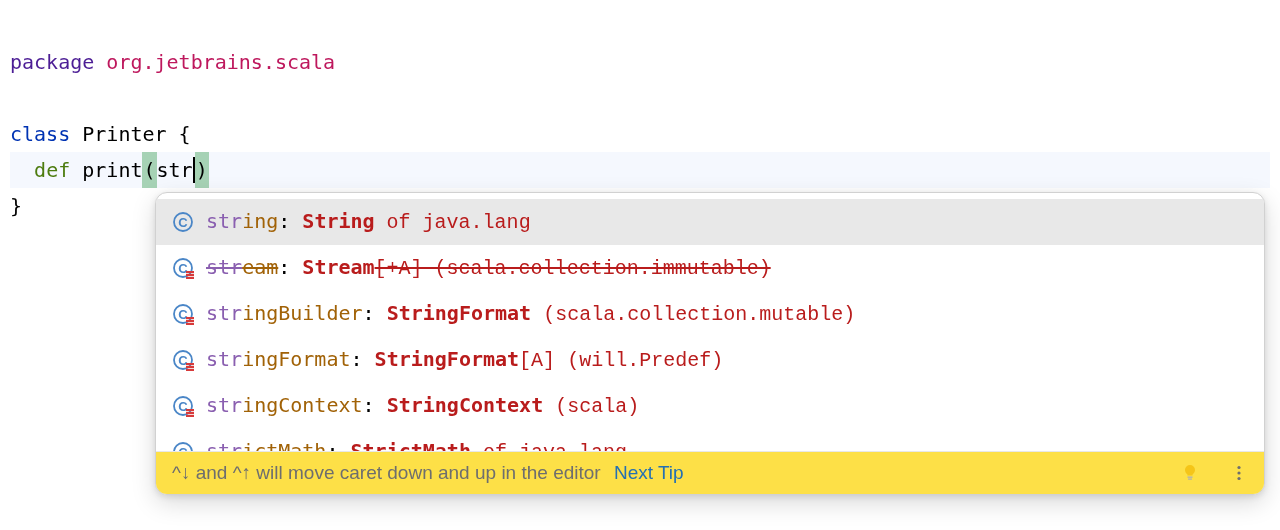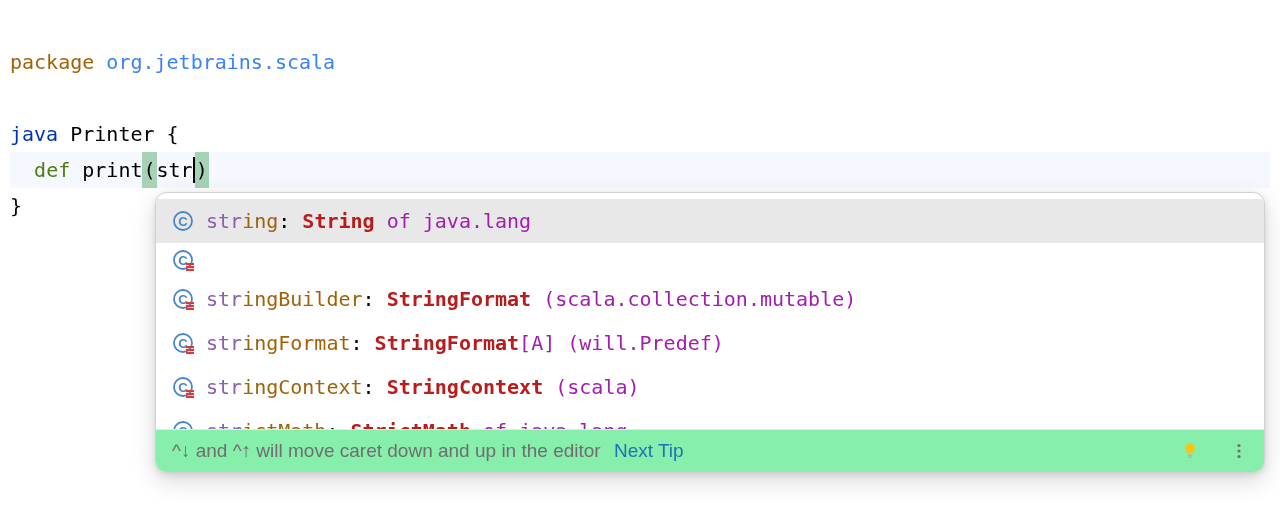--- a/index.html
+++ b/index.html
@@ -10,24 +10,24 @@
       position: relative;
       width: 1280px;
       height: 530px;
       overflow: hidden;
     }
     .editor {
       padding: 8px 10px;
       line-height: 1.8;
       white-space: pre;
     }
-    .kw-package { color: #a16207; }
+    .kw-package { color: #4c1d95; }
     .kw-class { color: #0033b3; }
     .kw-def { color: #4d7c0f; }
-    .pkg-name { color: #3b82f6; }
+    .pkg-name { color: #be185d; }
     .class-name { color: #000000; text-align: center; }
     .method-name { color: #000000; margin-top: 26px; }
     .plain { color: #000000; }
     .current-line {
       background: #f5f8fe;
       display: inline-block;
       width: 100%;
     }
     .bracket-match {
       background: #a6d2b5;
@@ -86,44 +86,44 @@
     }
     .item-text {
       flex: 1;
       white-space: nowrap;
     }
     .match { color: #8a5fb0; font-weight: 500; }
     .name { color: #a16207; margin-top: 28px; }
     .deprecated .match, .deprecated .name, .deprecated .hint { text-decoration: line-through; }
     .colon { color: #000000; }
     .type { color: #b91c1c; font-weight: bold; }
-    .hint { color: #a21caf; }
+    .hint { color: #b91c1c; font-family: Liberation Mono, monospace; }
     .popup-footer {
       border-top: 1px solid #e8e8e8;
-      background: #86efac;
+      background: #fde047;
       padding: 10px 16px;
       display: flex;
       align-items: center;
       font-size: 19px;
       font-family: -apple-system, 'Segoe UI', sans-serif;
       color: #6e6e6e;
       gap: 16px;
     }
     .footer-text { flex: 1; }
     .next-tip { color: #2470b3; margin-left: 8px; cursor: pointer; }
     .bulb-icon { width: 20px; height: 20px; margin-right: 14px; }
     .dots-icon { width: 18px; height: 18px; color: #6e6e6e; cursor: pointer; }
   </style>
 </head>
 <body>
 
 <div class="editor">
 <span><span class="kw-package">package</span> <span class="pkg-name">org.jetbrains.scala</span></span>
 
-<span><span class="kw-class">java</span> <span class="class-name">Printer</span> <span class="plain">{</span></span>
+<span><span class="kw-class">class</span> <span class="class-name">Printer</span> <span class="plain">{</span></span>
 <span class="current-line">  <span class="kw-def">def</span> <span class="method-name">print</span><span class="bracket-match">(</span><span class="plain">str</span><span class="caret"></span><span class="bracket-match-close">)</span></span>
 <span class="plain">}</span>
 </div>
 
 <div class="popup">
   <div class="popup-list">
     <div class="popup-item selected">
       <svg class="icon" viewBox="0 0 22 22">
           <circle cx="11" cy="11" r="9" fill="none" stroke="#4a86c7" stroke-width="1.8"></circle>
           <text x="11" y="15.5" text-anchor="middle" font-size="13" font-family="sans-serif" fill="#4a86c7" font-weight="600">C</text>
@@ -133,20 +133,21 @@
     <div class="popup-item deprecated">
       <svg class="icon" viewBox="0 0 22 22">
           <circle cx="11" cy="11" r="9" fill="none" stroke="#4a86c7" stroke-width="1.8"></circle>
           <text x="11" y="15.5" text-anchor="middle" font-size="13" font-family="sans-serif" fill="#4a86c7" font-weight="600">C</text>
           <g transform="translate(14,14)">
             <rect x="0" y="0" width="8" height="2.2" fill="#d73a3a"></rect>
             <rect x="0" y="3" width="8" height="2.2" fill="#d73a3a"></rect>
             <rect x="0" y="6" width="8" height="2.2" fill="#d73a3a"></rect>
           </g>
         </svg>
+      <span class="item-text"><span class="match">str</span><span class="name">eam</span><span class="colon">: </span><span class="type">Stream</span><span class="hint">[+A] (scala.collection.immutable)</span></span>
     </div>
     <div class="popup-item">
       <svg class="icon" viewBox="0 0 22 22">
           <circle cx="11" cy="11" r="9" fill="none" stroke="#4a86c7" stroke-width="1.8"></circle>
           <text x="11" y="15.5" text-anchor="middle" font-size="13" font-family="sans-serif" fill="#4a86c7" font-weight="600">C</text>
           <g transform="translate(14,14)">
             <rect x="0" y="0" width="8" height="2.2" fill="#d73a3a"></rect>
             <rect x="0" y="3" width="8" height="2.2" fill="#d73a3a"></rect>
             <rect x="0" y="6" width="8" height="2.2" fill="#d73a3a"></rect>
           </g>

